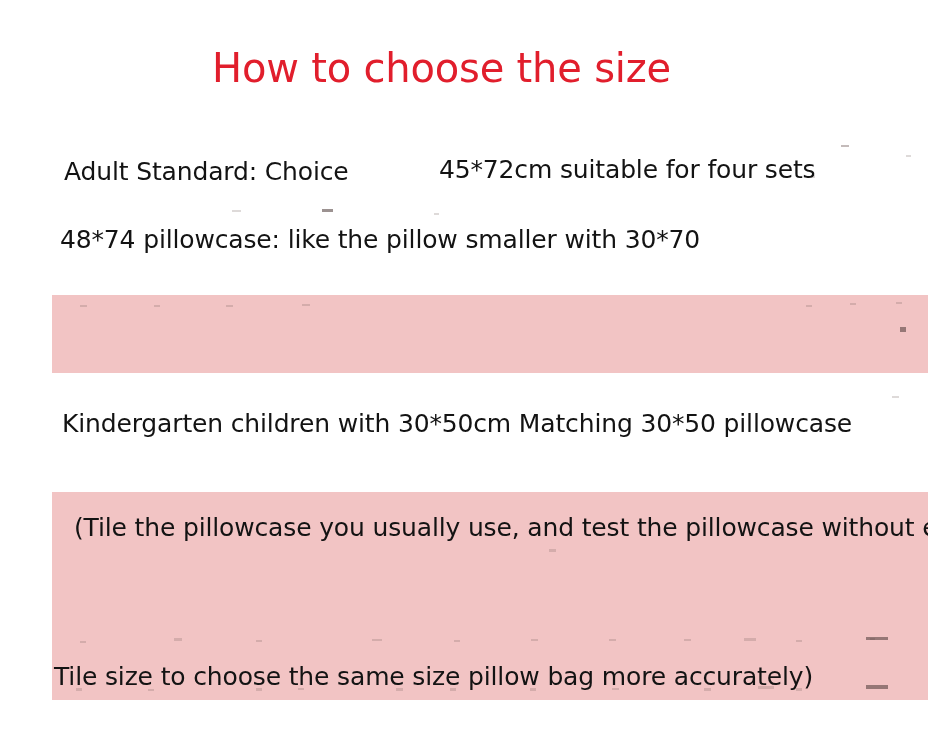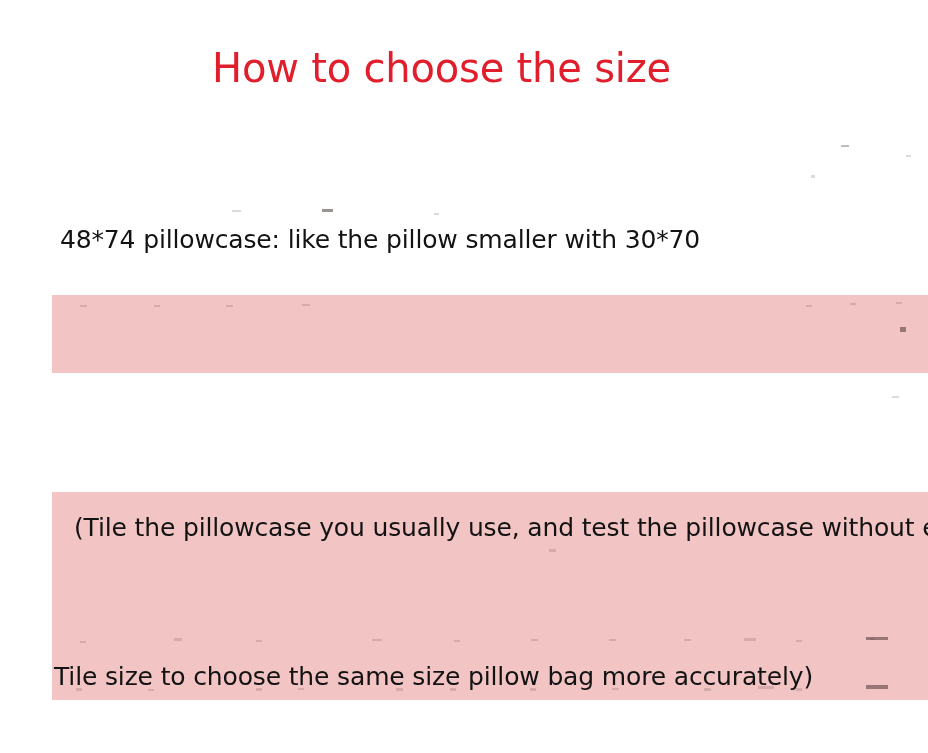--- a/index.html
+++ b/index.html
@@ -105,40 +105,43 @@
 <body>
 
 <div class="canvas">
 
   <div class="title">How to choose the size</div>
 
   <div class="artifact" style="left:797px; top:145px; width:8px; height:2px;"></div>
   <div class="artifact soft" style="left:862px; top:155px; width:5px; height:2px;"></div>
   <div class="artifact soft" style="left:767px; top:175px; width:4px; height:3px;"></div>
 
+  <div class="row row-adult-left">Adult Standard: Choice</div>
+  <div class="row row-adult-right">45*72cm suitable for four sets</div>
 
   <div class="artifact soft" style="left:188px; top:210px; width:9px; height:2px;"></div>
   <div class="artifact dark" style="left:278px; top:209px; width:11px; height:3px;"></div>
   <div class="artifact soft" style="left:390px; top:213px; width:5px; height:2px;"></div>
 
   <div class="row row-pillow-48">48*74 pillowcase: like the pillow smaller with 30*70</div>
 
   <div class="band band-student"></div>
 
   <div class="artifact soft" style="left:36px; top:305px; width:7px; height:2px;"></div>
   <div class="artifact soft" style="left:110px; top:305px; width:6px; height:2px;"></div>
   <div class="artifact soft" style="left:182px; top:305px; width:7px; height:2px;"></div>
   <div class="artifact soft" style="left:258px; top:304px; width:8px; height:2px;"></div>
   <div class="artifact soft" style="left:762px; top:305px; width:6px; height:2px;"></div>
   <div class="artifact soft" style="left:806px; top:303px; width:6px; height:2px;"></div>
   <div class="artifact soft" style="left:852px; top:302px; width:6px; height:2px;"></div>
   <div class="artifact dark" style="left:856px; top:327px; width:6px; height:5px;"></div>
 
 
   <div class="artifact soft" style="left:848px; top:396px; width:7px; height:2px;"></div>
+  <div class="row row-kinder">Kindergarten children with 30*50cm Matching 30*50 pillowcase</div>
 
   <div class="band band-note"></div>
 
   <div class="band-text txt-note-1">(Tile the pillowcase you usually use, and test the pillowcase without edges</div>
 
   <div class="artifact soft" style="left:505px; top:549px; width:7px; height:3px;"></div>
   <div class="artifact soft" style="left:900px; top:540px; width:5px; height:3px;"></div>
 
 
   <div class="artifact soft" style="left:892px; top:605px; width:5px; height:3px;"></div>

